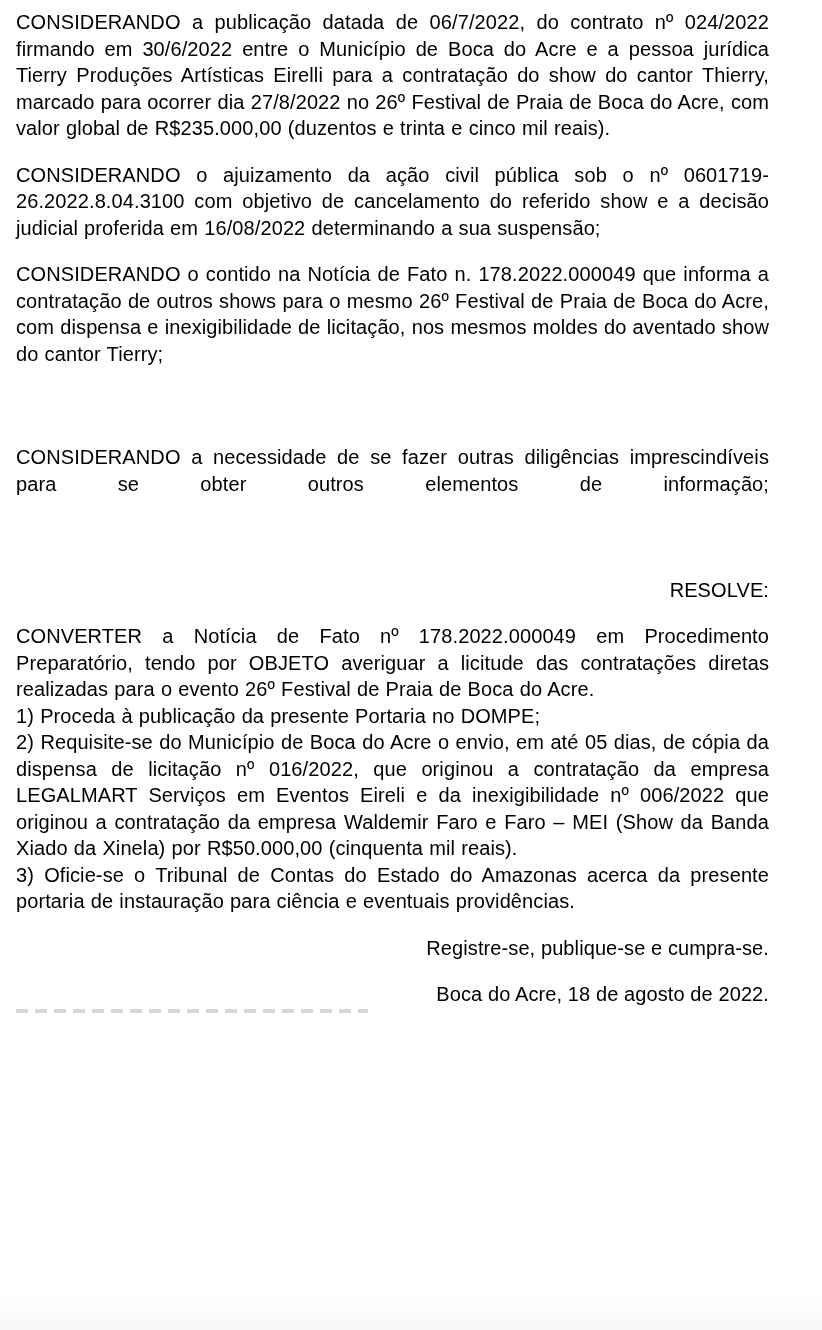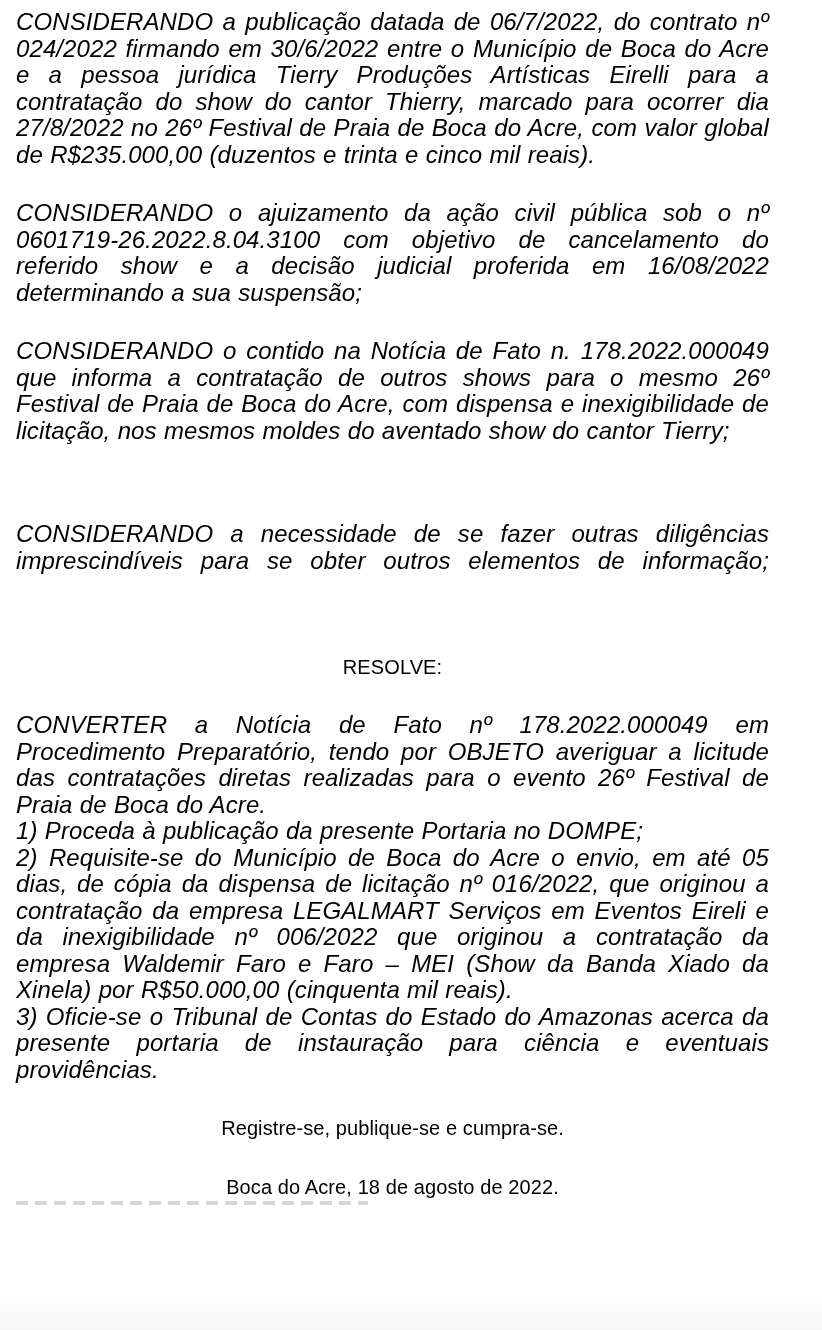--- a/index.html
+++ b/index.html
@@ -15,39 +15,38 @@
   }
 
   .page {
     position: absolute;
     top: 9px;
     left: 16px;
     width: 753px;
   }
 
   .para {
-    font-size: 24px;
+    font-size: 20px;
     line-height: 26.5px;
     text-align: justify;
     letter-spacing: 0.1px;
     word-spacing: 0.5px;
-    font-style: italic;
   }
 
   
   .para.last-justified { text-align-last: justify; }
 
   .line {
     font-size: 20px;
     line-height: 26.5px;
-    text-align: center;
+    text-align: right;
     letter-spacing: 0.1px;
   }
 
-  .gap1 { margin-top: 32px; }
+  .gap1 { margin-top: 20px; }
   .gap2 { margin-top: 77px; }
   .gap3 { margin-top: 79.5px; }
 
   
   .cropped-remnant {
     margin-top: 1px;
     height: 4px;
     width: 352px;
     opacity: 0.22;
     background: repeating-linear-gradient(

